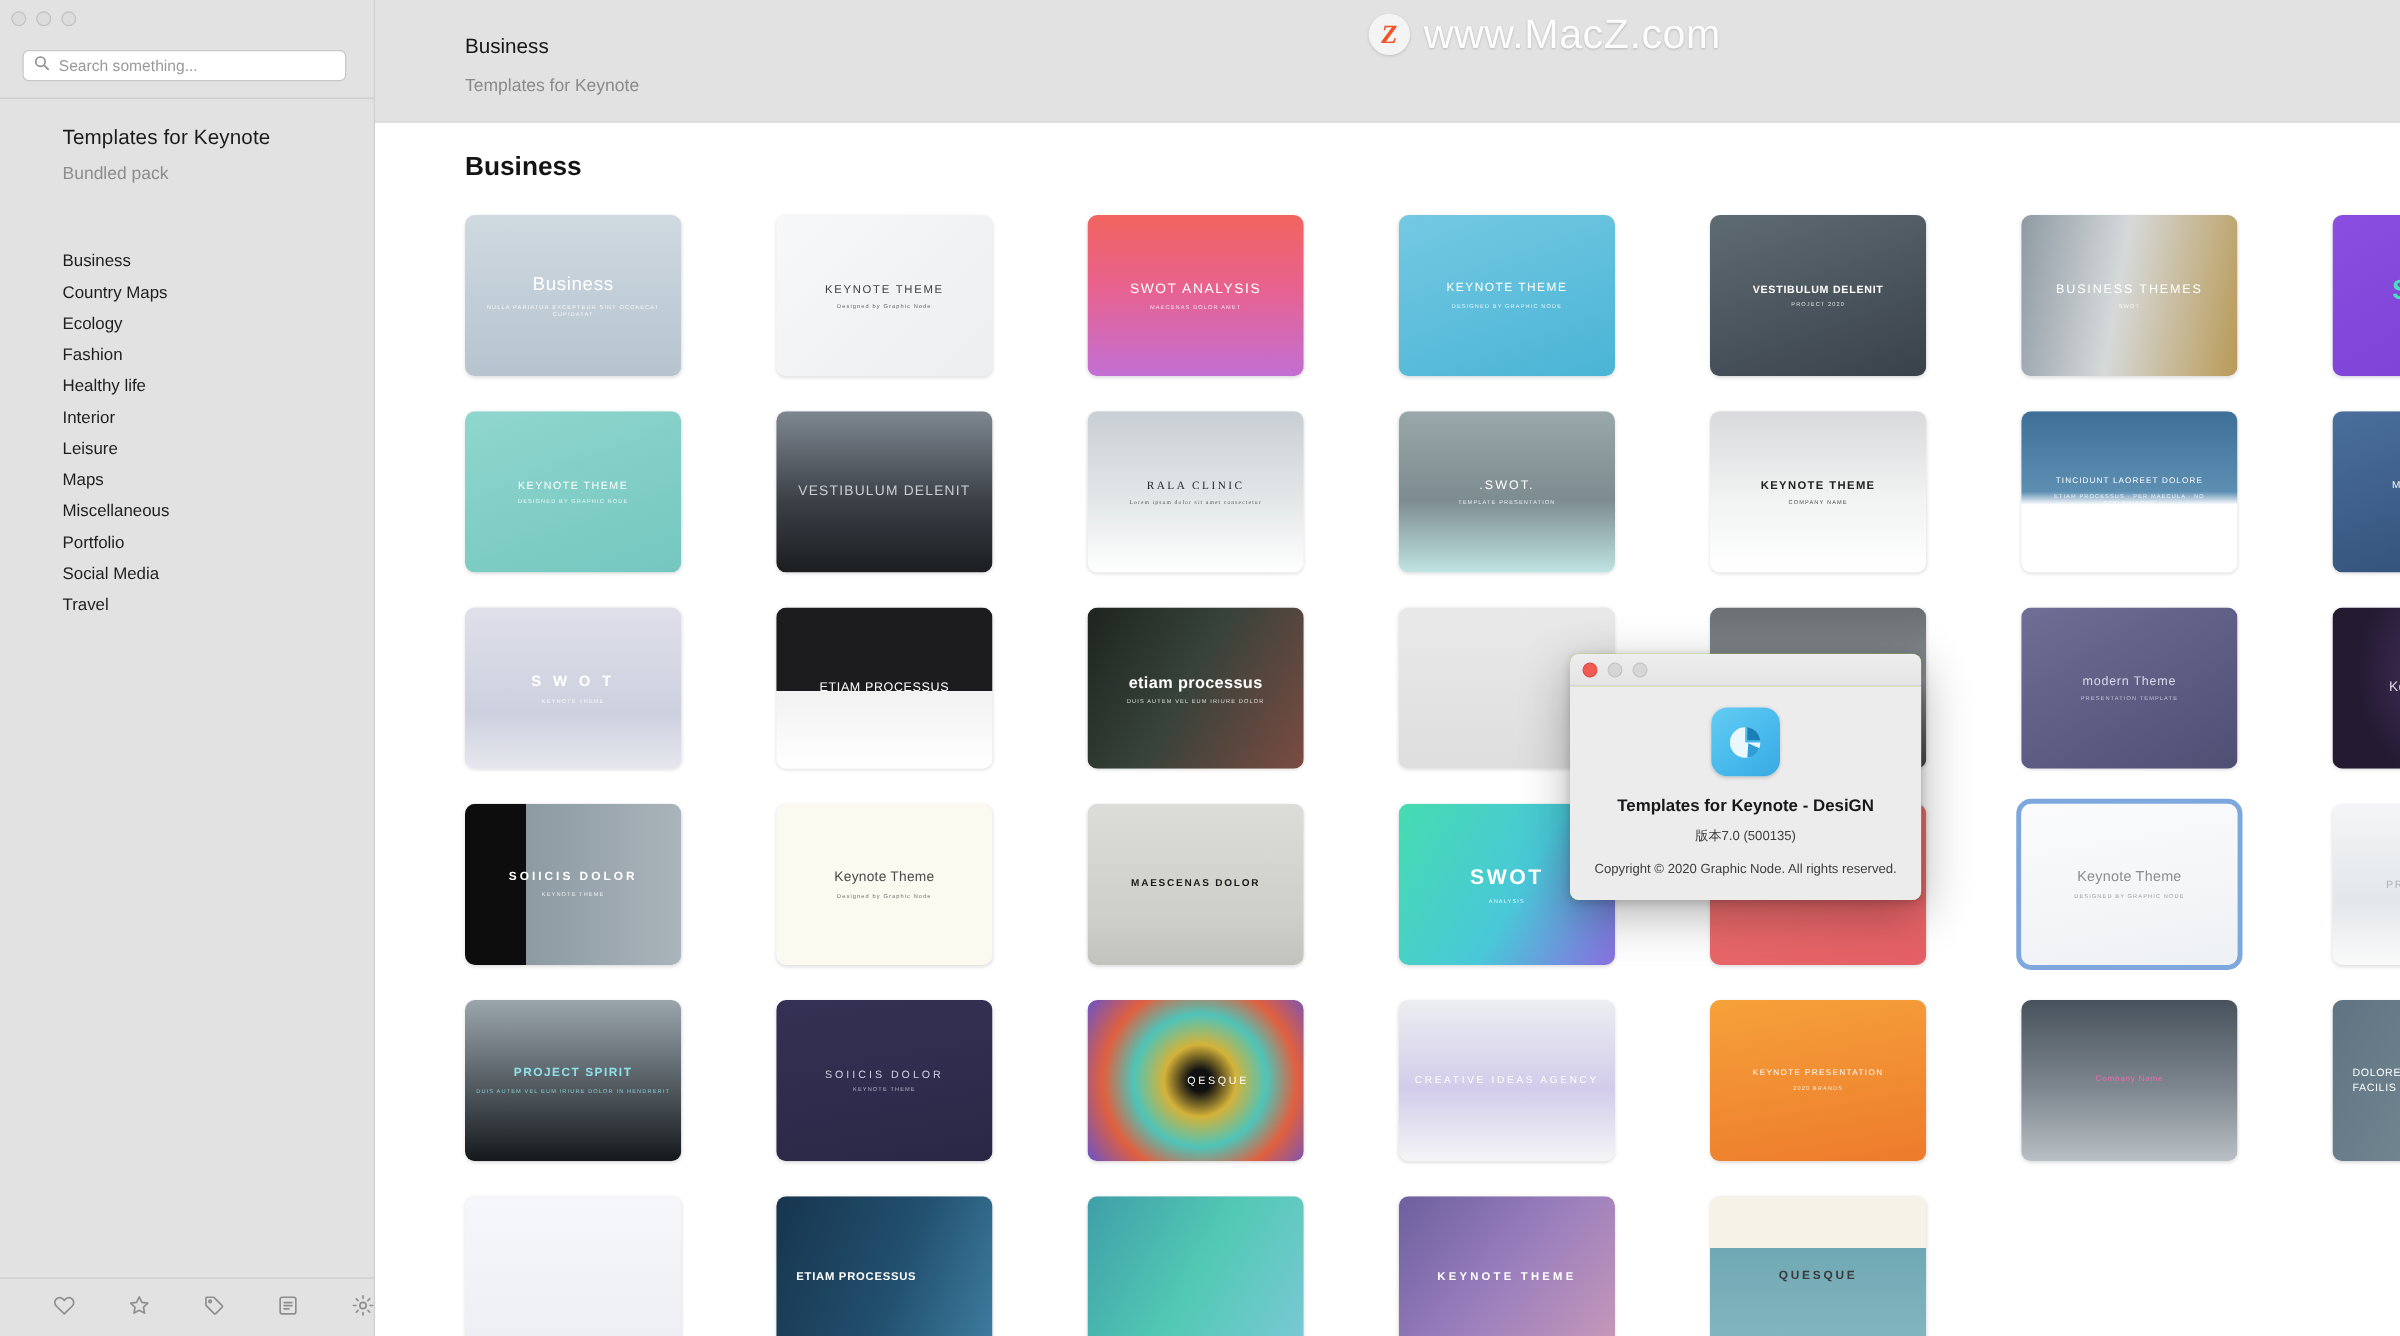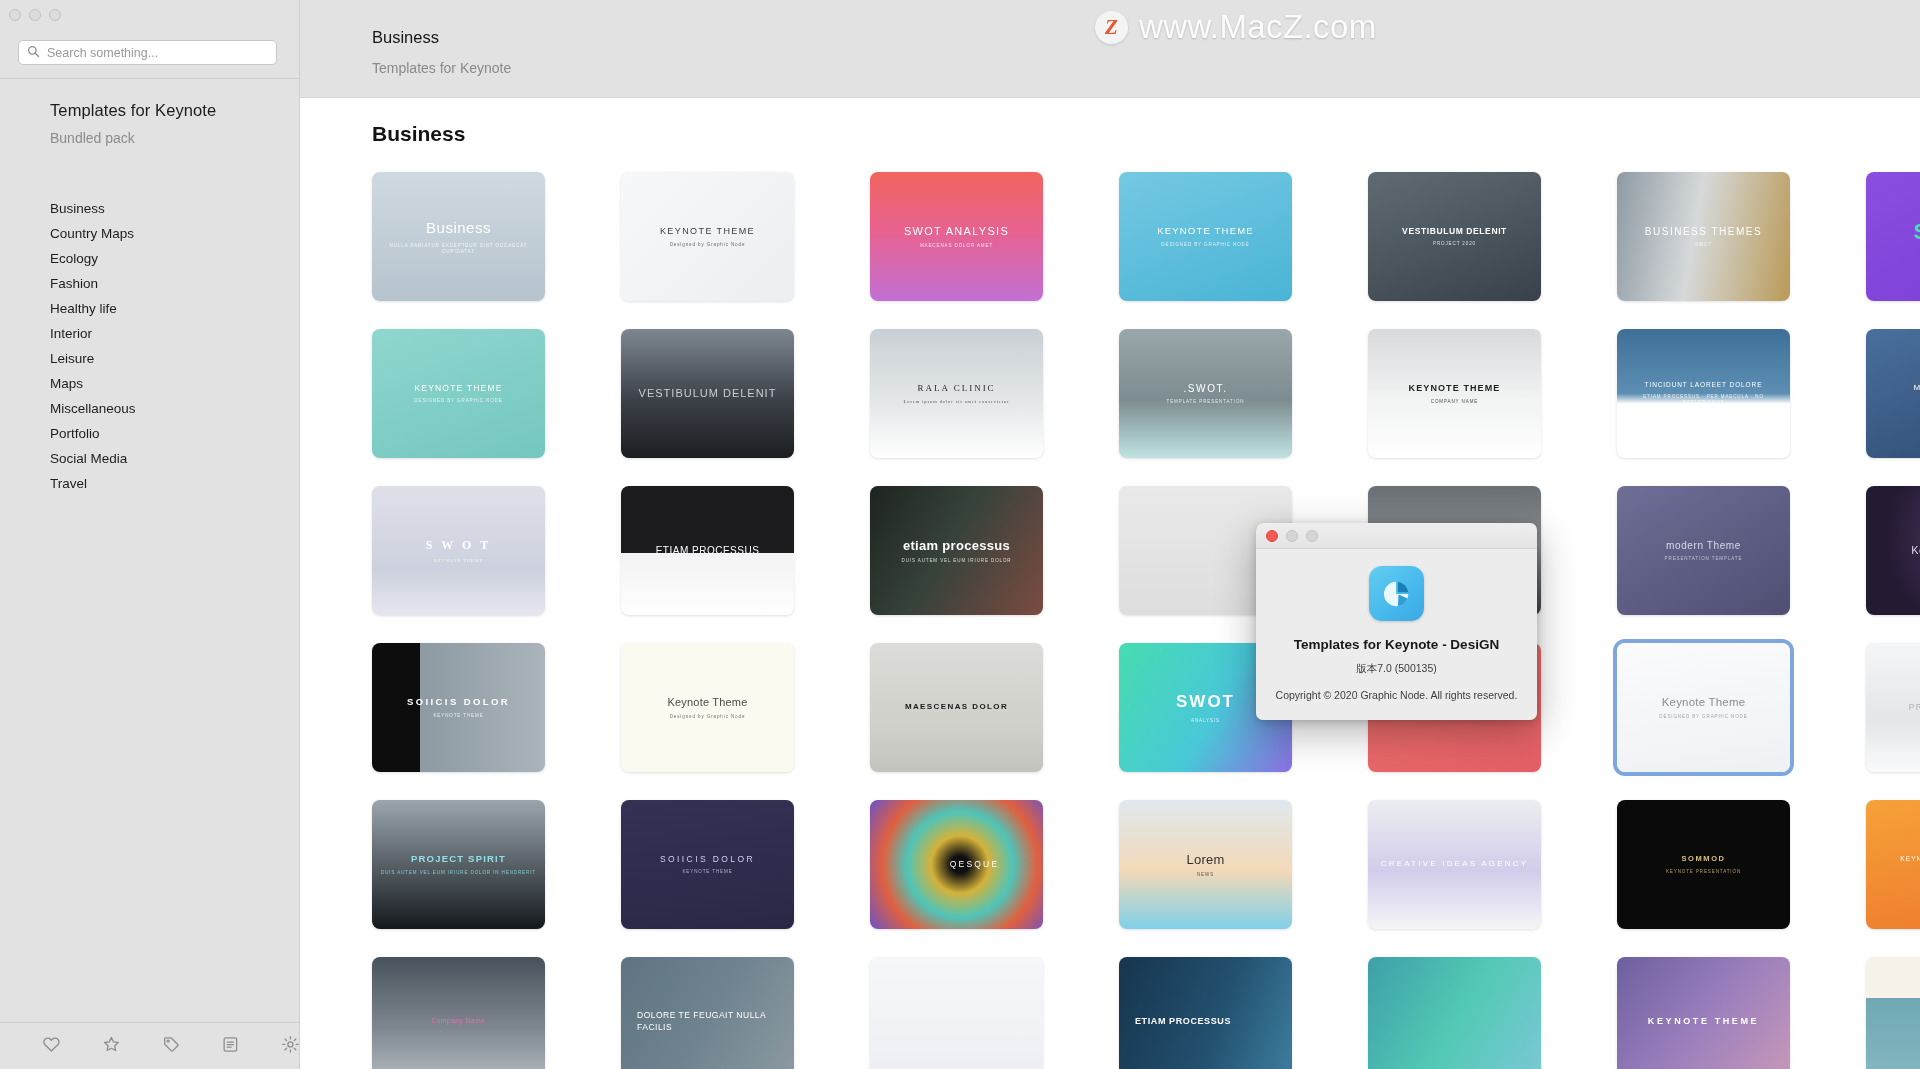--- a/index.html
+++ b/index.html
@@ -420,21 +420,21 @@
               <div class="tlabel" style="color: rgb(255, 255, 255); font-size: 6.5px; letter-spacing: 0.9px;">TINCIDUNT LAOREET DOLORE<span class="tsub">ETIAM PROCESSUS · PER MAECULA · NO SCELERISQUE</span></div>
             </div>
           </div>
           <div class="card">
             <div class="thumb" style="background: linear-gradient(160deg, rgb(74, 111, 156), rgb(47, 76, 115));">
               <div class="tlabel" style="color: rgb(255, 255, 255); font-size: 8px; letter-spacing: 0.4px;">Molestie Consequat<span class="tsub">28</span></div>
             </div>
           </div>
           <div class="card">
             <div class="thumb" style="background: linear-gradient(rgb(223, 224, 234) 0%, rgb(205, 208, 222) 65%, rgb(230, 231, 238) 100%);">
-              <div class="tlabel" style="color: rgb(255, 255, 255); font-size: 12px; letter-spacing: 3px; font-weight: bold; font-family: Liberation Serif, serif;">S W O T<span class="tsub">KEYNOTE THEME</span></div>
+              <div class="tlabel" style="color: rgb(255, 255, 255); font-size: 12px; letter-spacing: 3px; font-weight: bold;">S W O T<span class="tsub">KEYNOTE THEME</span></div>
             </div>
           </div>
           <div class="card">
             <div class="thumb" style="background: linear-gradient(rgb(28, 28, 30) 0%, rgb(28, 28, 30) 52%, rgb(242, 242, 242) 52%, rgb(255, 255, 255) 100%);">
               <div class="tlabel" style="color: rgb(255, 255, 255); font-size: 10px; letter-spacing: 0.5px;">ETIAM PROCESSUS</div>
             </div>
           </div>
           <div class="card">
             <div class="thumb" style="background: linear-gradient(120deg, rgb(30, 36, 31) 0%, rgb(54, 66, 58) 45%, rgb(123, 75, 66) 100%);">
               <div class="tlabel" style="color: rgb(255, 255, 255); font-size: 13px; letter-spacing: 0.3px; font-weight: bold;">etiam processus<span class="tsub">DUIS AUTEM VEL EUM IRIURE DOLOR</span></div>
@@ -504,32 +504,22 @@
             <div class="thumb" style="background: linear-gradient(170deg, rgb(52, 49, 84), rgb(42, 39, 70));">
               <div class="tlabel" style="color: rgb(210, 207, 228); font-size: 8.5px; letter-spacing: 2.4px;">SOIICIS DOLOR<span class="tsub">KEYNOTE THEME</span></div>
             </div>
           </div>
           <div class="card">
             <div class="thumb" style="background: radial-gradient(circle at 52% 50%, rgb(16, 16, 16) 8%, rgb(212, 178, 58) 26%, rgb(79, 196, 184) 48%, rgb(224, 96, 63) 70%, rgb(106, 82, 200) 100%); padding-left: 36px;">
               <div class="tlabel" style="color: rgb(255, 255, 255); font-size: 8.5px; letter-spacing: 2.2px;">QESQUE</div>
             </div>
           </div>
           <div class="card">
-            <div class="thumb" style="background: linear-gradient(rgb(223, 232, 238) 0%, rgb(243, 217, 184) 55%, rgb(127, 208, 232) 100%);">
-              <div class="tlabel" style="color: rgb(51, 51, 51); font-size: 13px; letter-spacing: 0.2px;">Lorem<span class="tsub">NEWS</span></div>
-            </div>
-          </div>
-          <div class="card">
             <div class="thumb" style="background: linear-gradient(rgb(236, 238, 241) 0%, rgb(210, 204, 234) 55%, rgb(245, 245, 247) 100%);">
               <div class="tlabel" style="color: rgb(255, 255, 255); font-size: 8px; letter-spacing: 2.2px;">CREATIVE IDEAS AGENCY</div>
-            </div>
-          </div>
-          <div class="card">
-            <div class="thumb" style="background: rgb(10, 10, 10);">
-              <div class="tlabel" style="color: rgb(217, 192, 122); font-size: 7.5px; letter-spacing: 1.6px; font-weight: bold;">SOMMOD<span class="tsub">KEYNOTE PRESENTATION</span></div>
             </div>
           </div>
           <div class="card">
             <div class="thumb" style="background: linear-gradient(170deg, rgb(246, 161, 58), rgb(237, 123, 44));">
               <div class="tlabel" style="color: rgb(255, 255, 255); font-size: 6.5px; letter-spacing: 1.1px;">KEYNOTE PRESENTATION<span class="tsub">2020 BRANDS</span></div>
             </div>
           </div>
           <div class="card">
             <div class="thumb" style="background: linear-gradient(rgb(72, 82, 92) 0%, rgb(126, 135, 143) 55%, rgb(185, 192, 197) 100%);">
               <div class="tlabel" style="color: rgb(240, 106, 176); font-size: 6.5px; letter-spacing: 0.6px;">Company Name</div>

